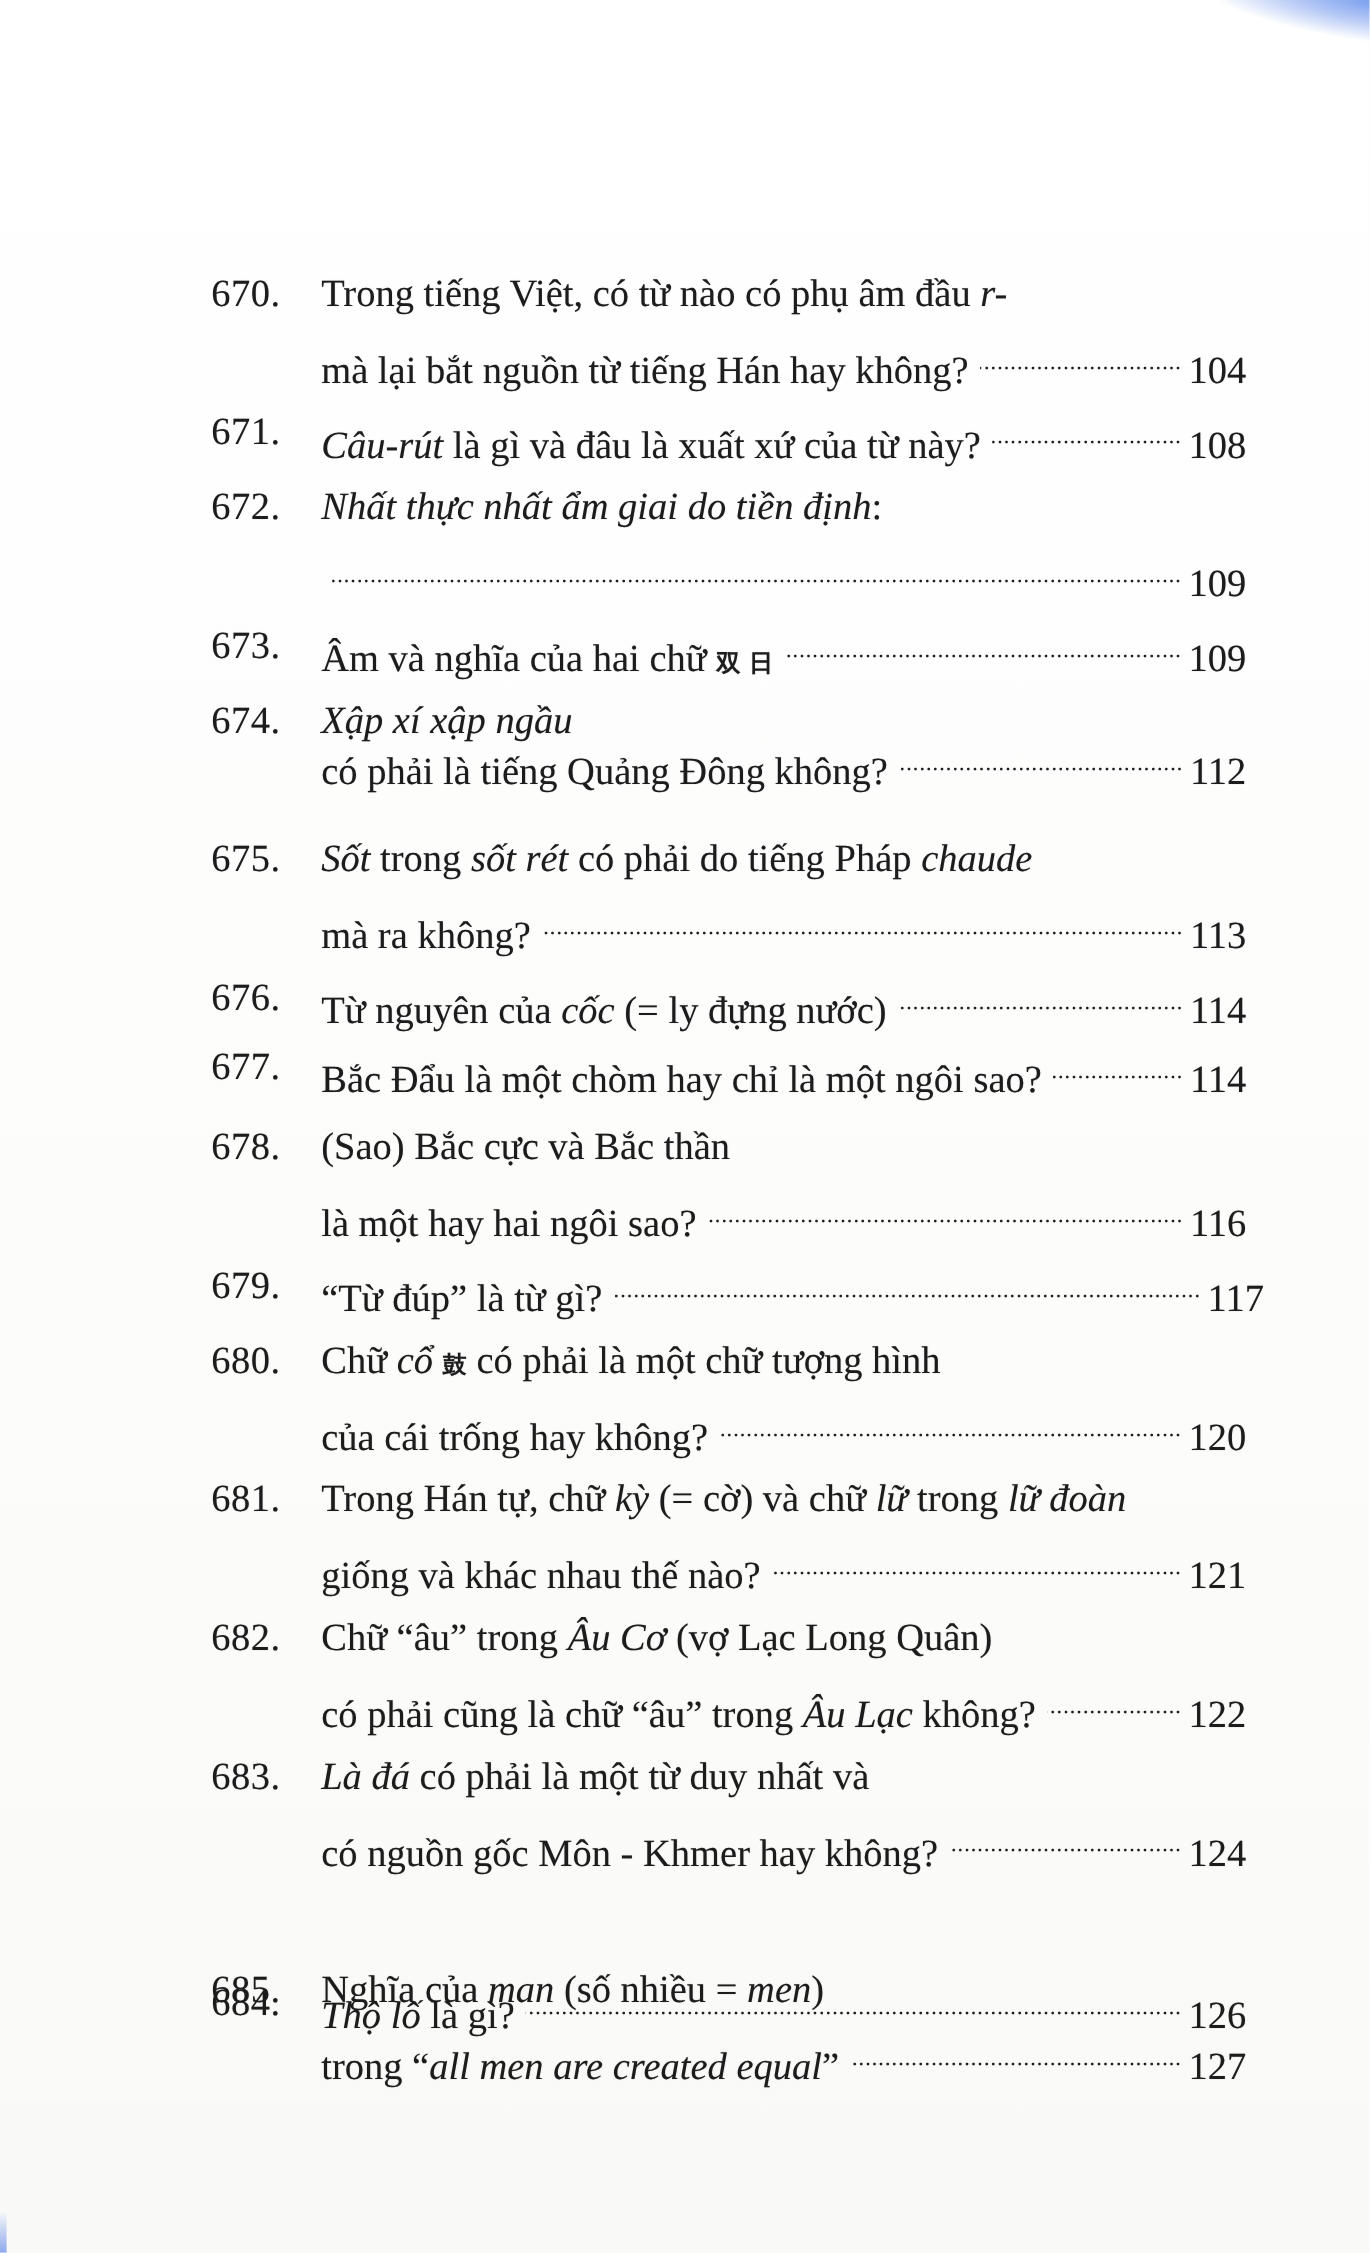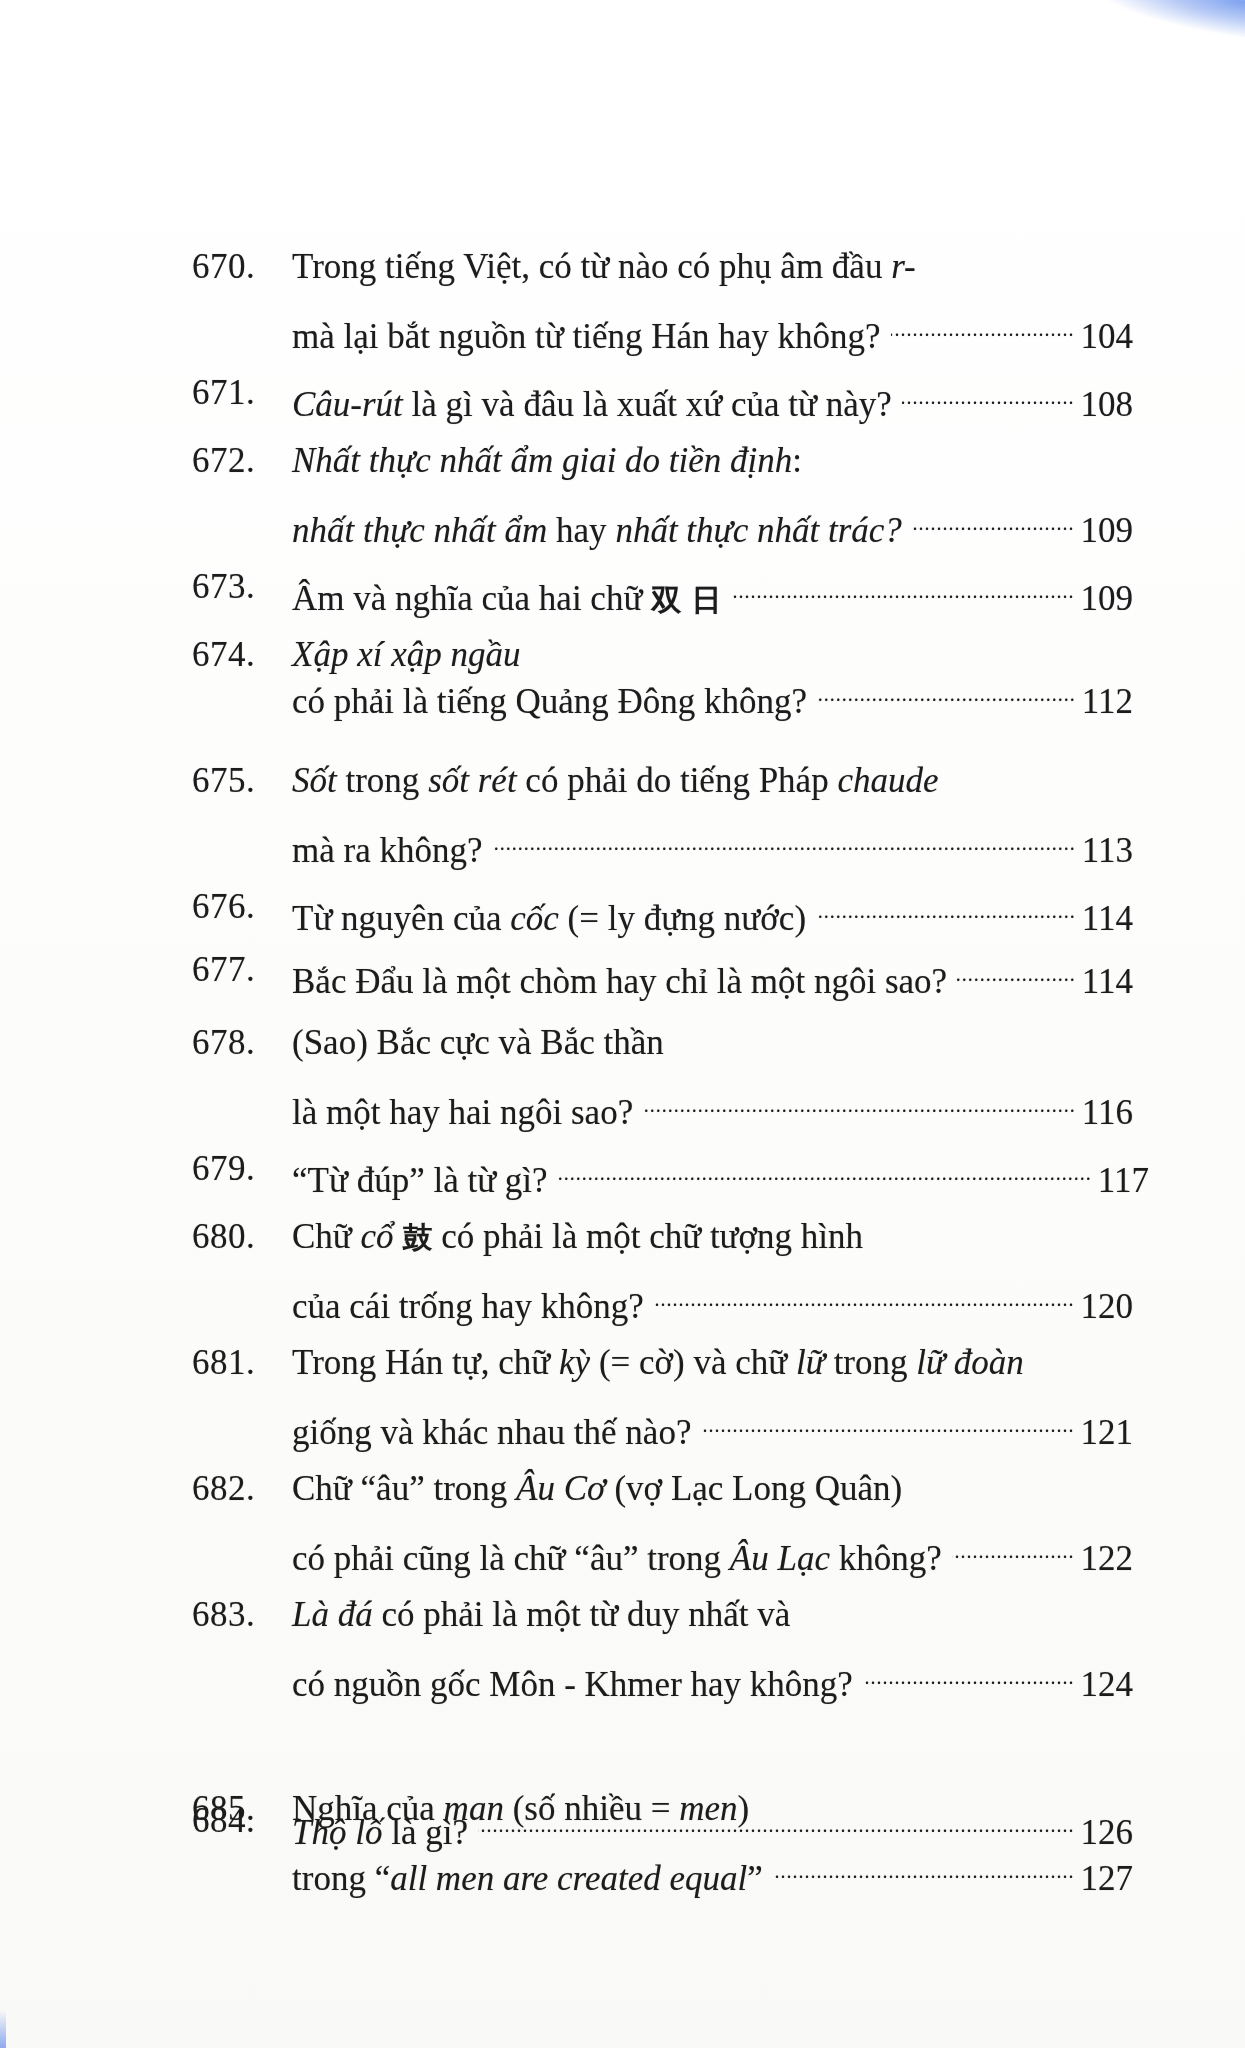--- a/index.html
+++ b/index.html
@@ -20,21 +20,21 @@
   .line { position: absolute; left: 0; width: 1245px; height: 46px;
     font-size: 35px; line-height: 46px; white-space: nowrap;
     text-shadow: 0 0 1px rgba(0,0,0,0.35); }
   .num { position: absolute; left: 192px; top: 0; width: 95px; letter-spacing: 0.5px; }
   .text-wrap { position: absolute; left: 292px; right: 112px; top: 0; display: flex; align-items: baseline; }
   .txt { flex: 0 0 auto; }
   .txt i { font-style: italic; }
   .leader { flex: 1 1 auto; overflow: hidden; margin: 0 6px 0 10px; height: 46px; position: relative; }
   .leader::before { content: "......................................................................................................................................................................................"; position: absolute; right: 0; top: 0; letter-spacing: 1px; font-size: 20px; line-height: 54px; white-space: nowrap; }
   .page-no { flex: 0 0 auto; text-align: right; }
-  .cjk { font-family: "DejaVu Sans", sans-serif; font-size: 30px; font-weight: bold; }
+  .cjk { font-family: "DejaVu Sans", sans-serif; font-size: 22px; font-weight: bold; }
 </style>
 </head>
 <body>
 
 <div class="page">
   <div class="corner-glow-tr"></div>
   <div class="corner-glow-bl"></div>
   <div class="toc" id="toc">
       <div>
         <div class="line" style="top: 244px;">
@@ -65,21 +65,20 @@
       <div>
         <div class="line" style="top: 438px; padding-left: 40px;">
     <span class="num">672.</span>
     <div class="text-wrap">
       <span class="txt"><i>Nhất thực nhất ẩm giai do tiền định</i><span>:</span></span>
     </div>
   </div>
         <div class="line" style="top: 496px;">
 
     <div class="text-wrap">
-      <span class="txt"><i>nhất thực nhất ẩm</i><span> hay </span><i>nhất thực nhất trác?</i></span>
     <span class="leader"></span>
             <span class="page-no">109</span>
           </div>
   </div>
       </div>
       <div>
         <div class="line" style="top: 564px;">
     <span class="num">673.</span>
     <div class="text-wrap">
       <span class="txt"><span>Âm và nghĩa của hai chữ </span><span class="cjk">双 日</span></span>

